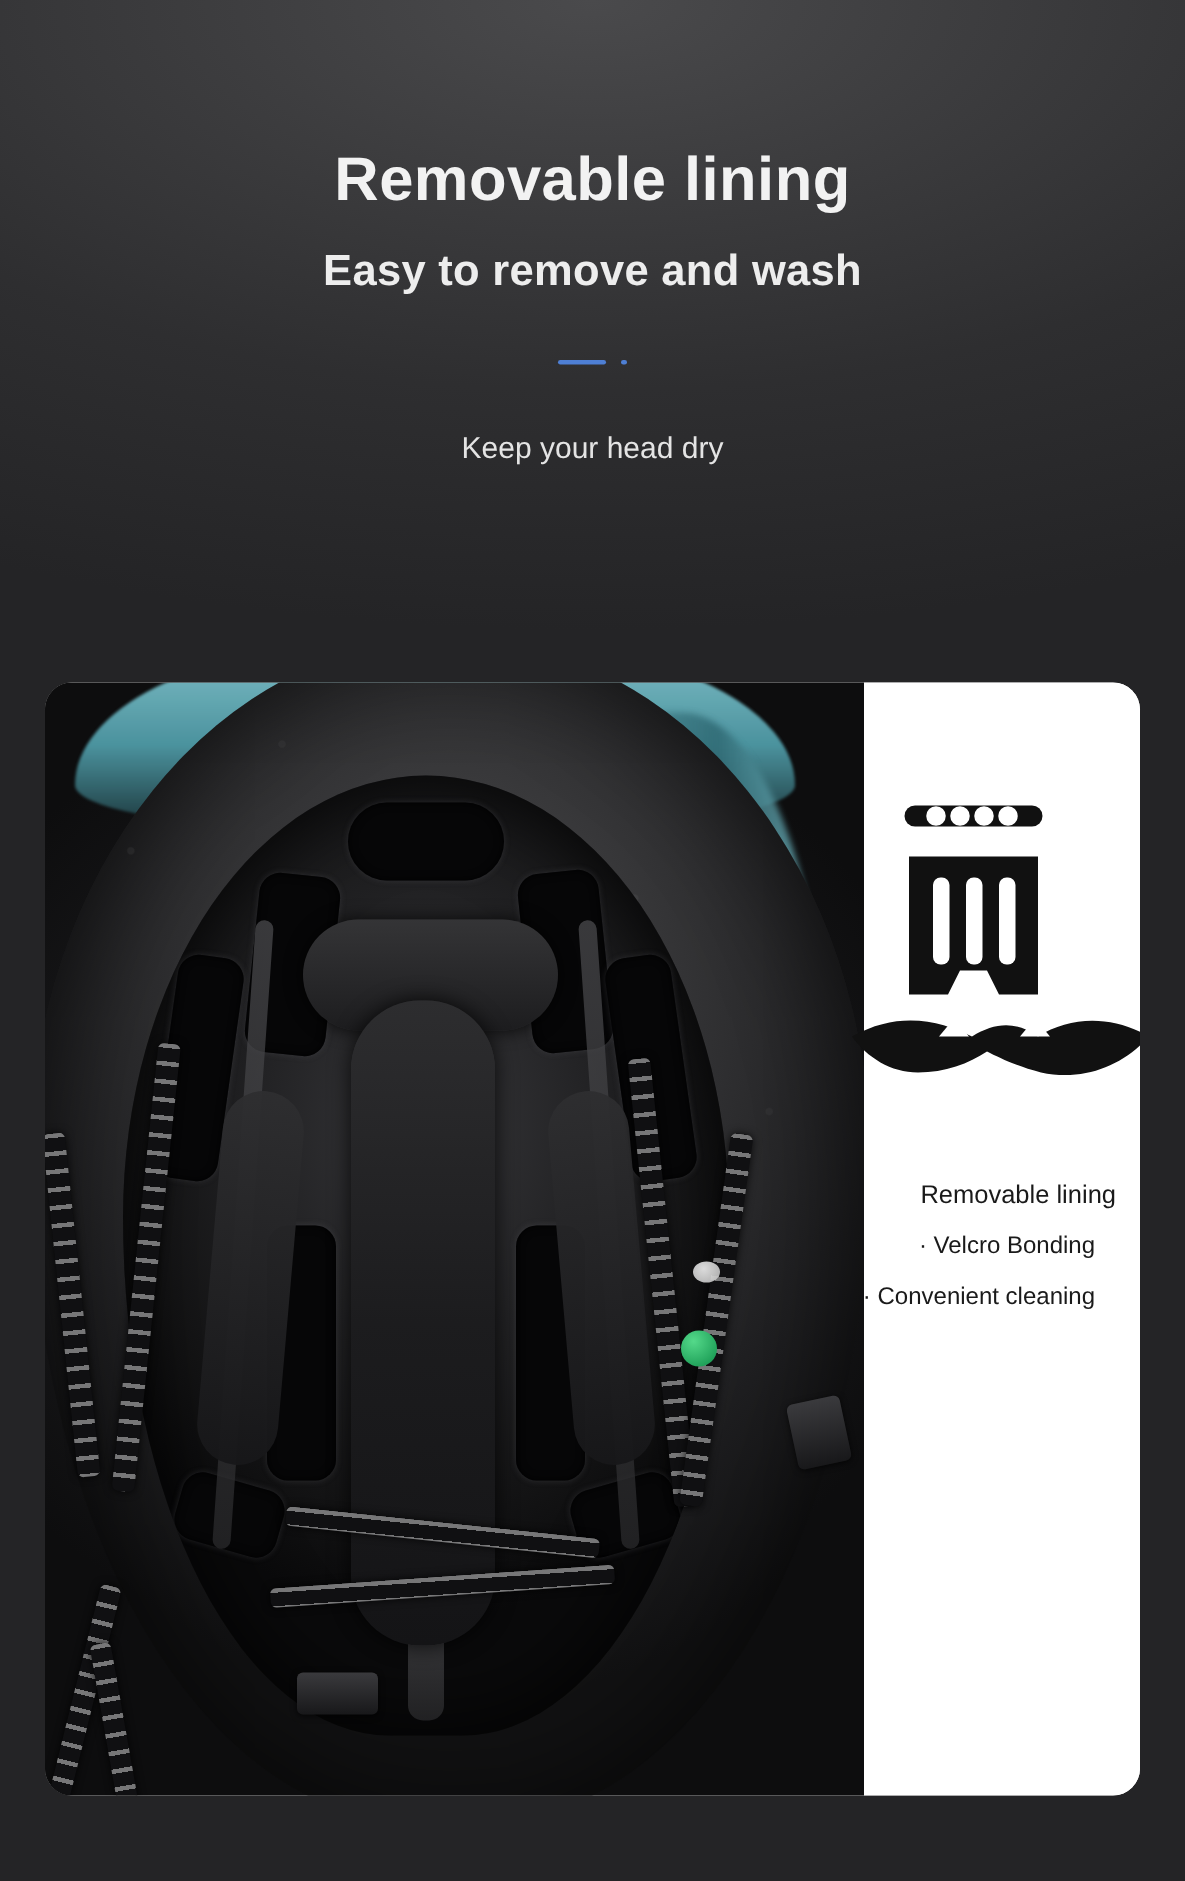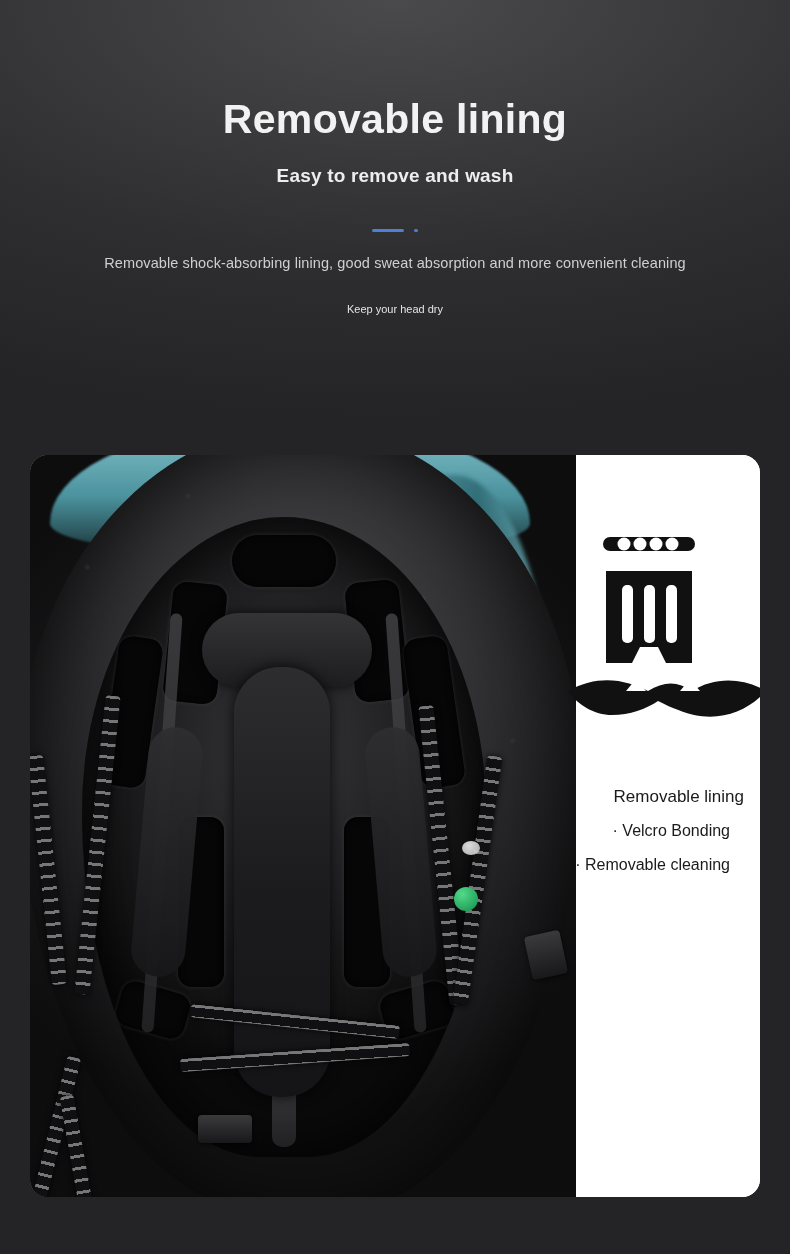--- a/index.html
+++ b/index.html
@@ -33,21 +33,21 @@
     padding-top: 96px;
     font-size: 41px;
     font-weight: bold;
     color: #f2f2f2;
     letter-spacing: 0.3px;
     line-height: 1.15;
   }
   .hero-sub {
     margin: 0;
     padding-top: 22px;
-    font-size: 19px;
+    font-size: 29px;
     font-weight: bold;
     color: #ededed;
     letter-spacing: 0.2px;
   }
   .divider {
     position: relative;
     width: 46px;
     height: 4px;
     margin: 42px auto 0 auto;
   }
@@ -70,23 +70,23 @@
     border-radius: 2px;
   }
   .hero-desc {
     margin: 0;
     padding-top: 22px;
     font-size: 14.5px;
     color: #cfcfcf;
     letter-spacing: 0.1px;
   }
   .hero-desc2 {
-    margin: 4px;
+    margin: 16px;
     padding-top: 28px;
-    font-size: 11px;
+    font-size: 20px;
     color: #e4e4e4;
   }
 
   
   .card {
     position: absolute;
     left: 30px;
     top: 455px;
     width: 730px;
     height: 742px;
@@ -300,21 +300,20 @@
 
 <div class="page">
 
   <div class="hero">
     <h1 class="hero-title">Removable lining</h1>
     <h2 class="hero-sub">Easy to remove and wash</h2>
     <div class="divider">
       <span class="bar"></span>
       <span class="dot"></span>
     </div>
-    <p class="hero-desc">Removable shock-absorbing lining, good sweat absorption and more convenient cleaning</p>
     <p class="hero-desc2">Keep your head dry</p>
   </div>
 
   <div class="card">
 
     <div class="photo">
       <div class="rim"></div>
       <div class="rim2"></div>
 
       <div class="shell">
@@ -378,18 +377,18 @@
                    C182 196 156 206 128 200 C112 196 100 190 92 186
                    C80 194 64 200 46 200 C28 200 12 190 2 176 z" fill="#111"></path>
           <path d="M60 176 l10 -12 l10 12 z" fill="#fff"></path>
           <path d="M114 176 l10 -12 l10 12 z" fill="#fff"></path>
         </svg>
       </div>
 
       <div class="info-list">
         <p class="info-title">Removable lining</p>
         <p class="info-item">· Velcro Bonding</p>
-        <p class="info-item">· Removable cleaning</p>
+        <p class="info-item">· Convenient cleaning</p>
       </div>
     </div>
 
   </div>
 </div>
 
 </body></html>

